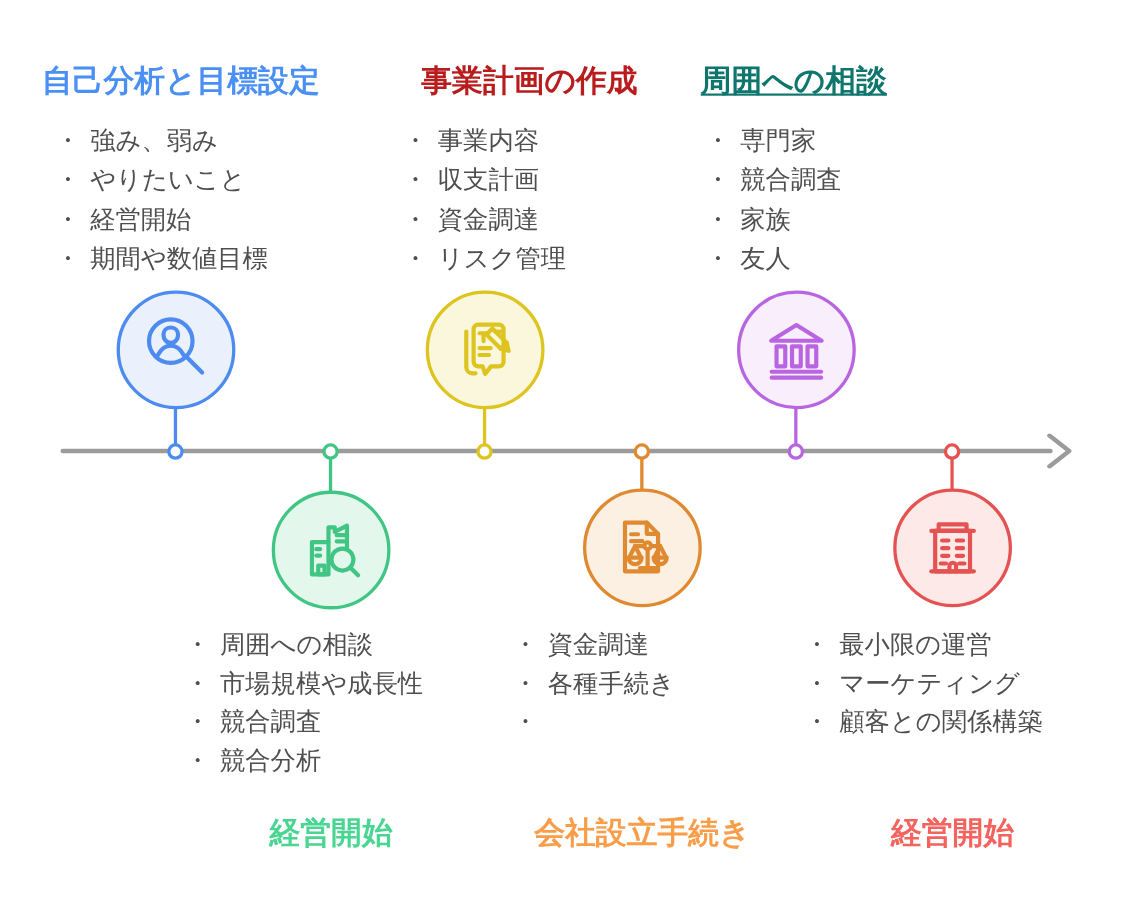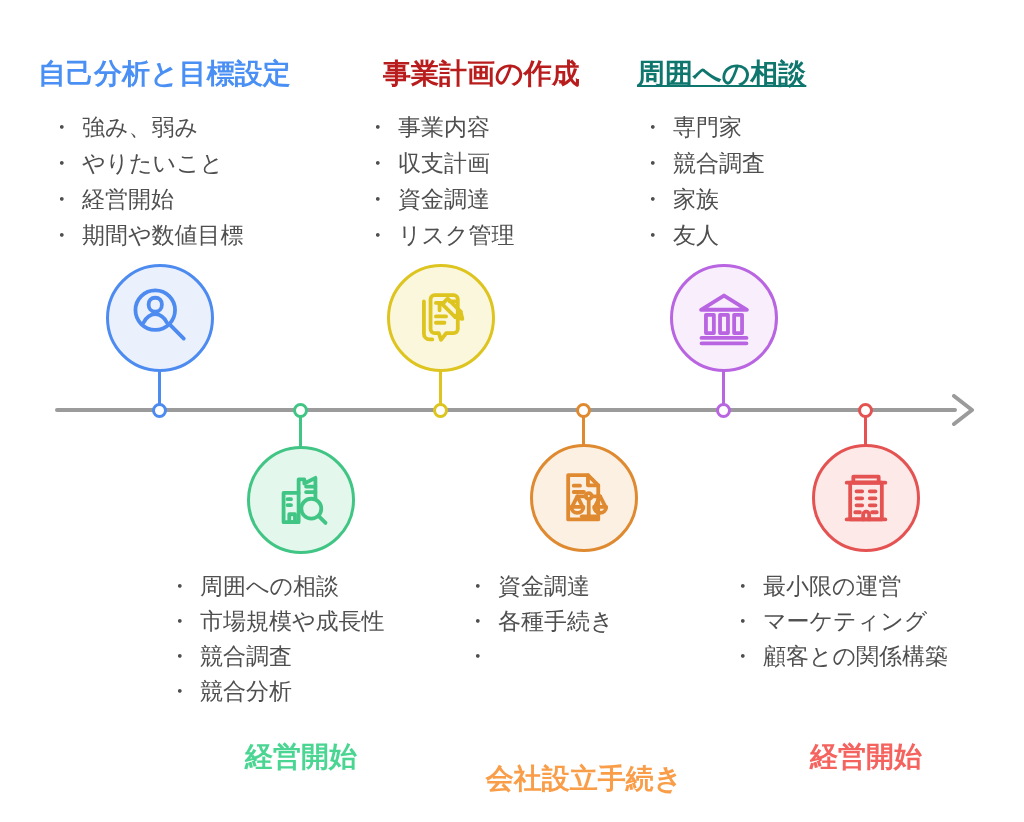--- a/index.html
+++ b/index.html
@@ -9,21 +9,21 @@
   }
   
   .timeline-line{position:absolute;left:55px;top:408px;width:902px;height:4px;border-radius:2px;}
   .timeline-arrow{position:absolute;left:950px;top:394px;}
   
   .step-title{position:absolute;font-size:28px;font-weight:700;white-space:nowrap;}
   .title-s0{left:38px;top:55px;}
   .title-s2{left:347px;top:55px;}
   .title-s4{left:637px;top:55px;}
   .title-s1{left:121px;top:738px;width:360px;text-align:center;}
-  .title-s3{left:404px;top:738px;width:360px;text-align:center;margin-top:22px;}
+  .title-s3{left:404px;top:738px;width:360px;text-align:center;}
   .title-s5{left:686px;top:738px;width:360px;text-align:center;}
   
   .step-list{position:absolute;margin:0;padding:0;list-style:none;font-size:23px;color:#4f4f4f;}
   .step-list li{display:flex;align-items:center;white-space:nowrap;}
   .list-top li{line-height:36px;}
   .list-bottom li{line-height:35px;}
   .bullet{margin-right:9px;color:#4f4f4f;}
   .list-s0{left:50px;top:109px;}
   .list-s2{left:366px;top:109px;}
   .list-s4{left:641px;top:109px;}

